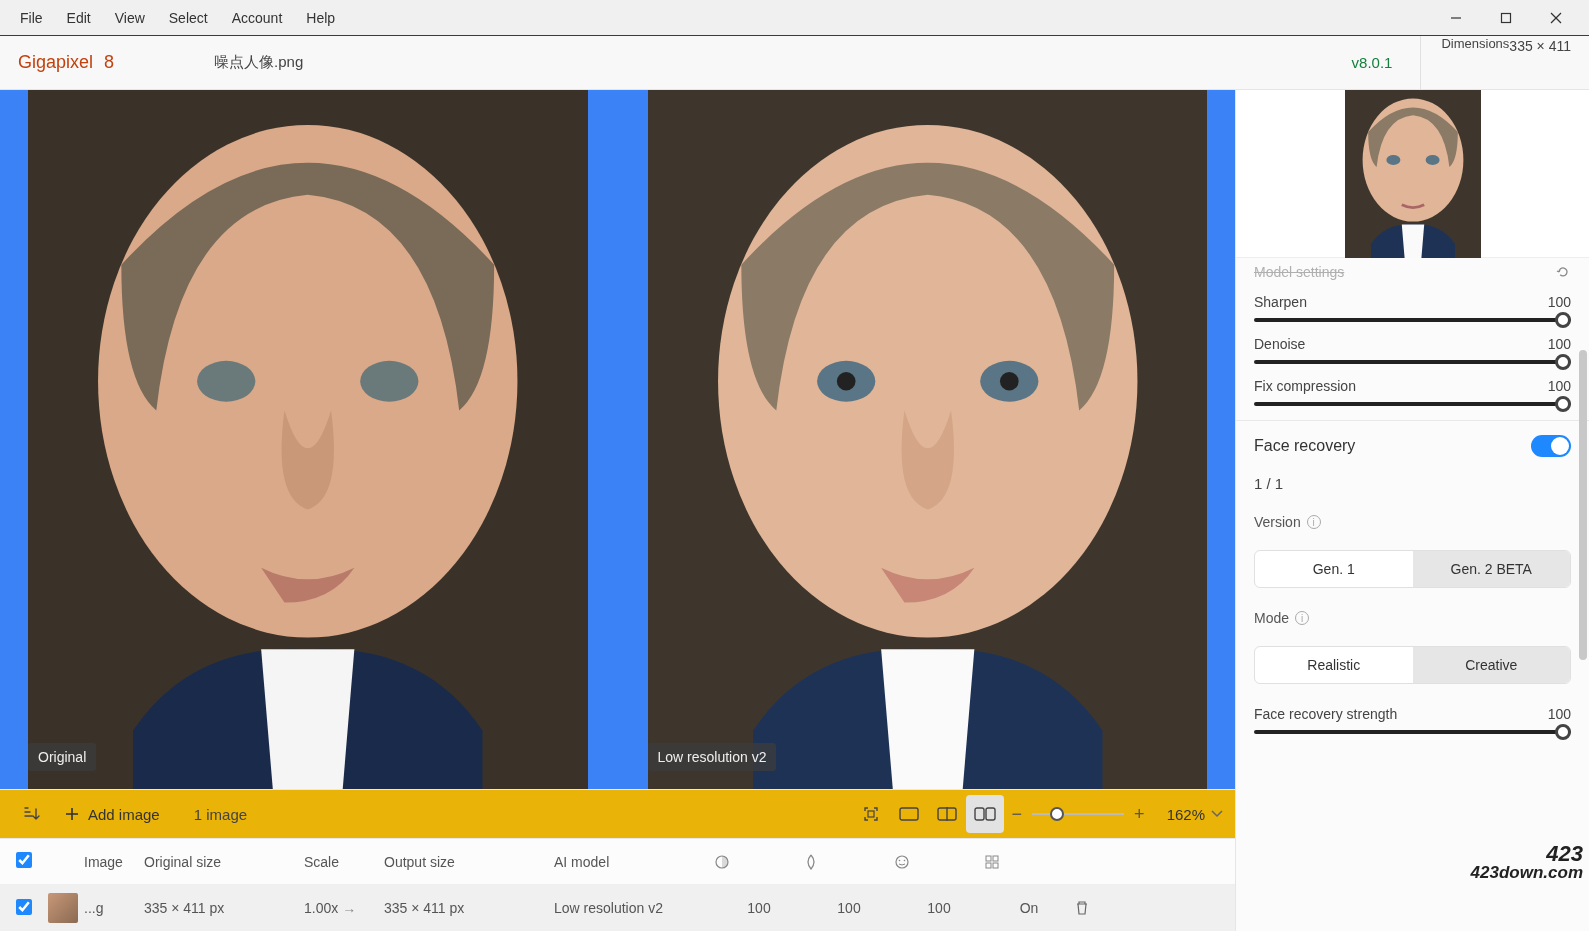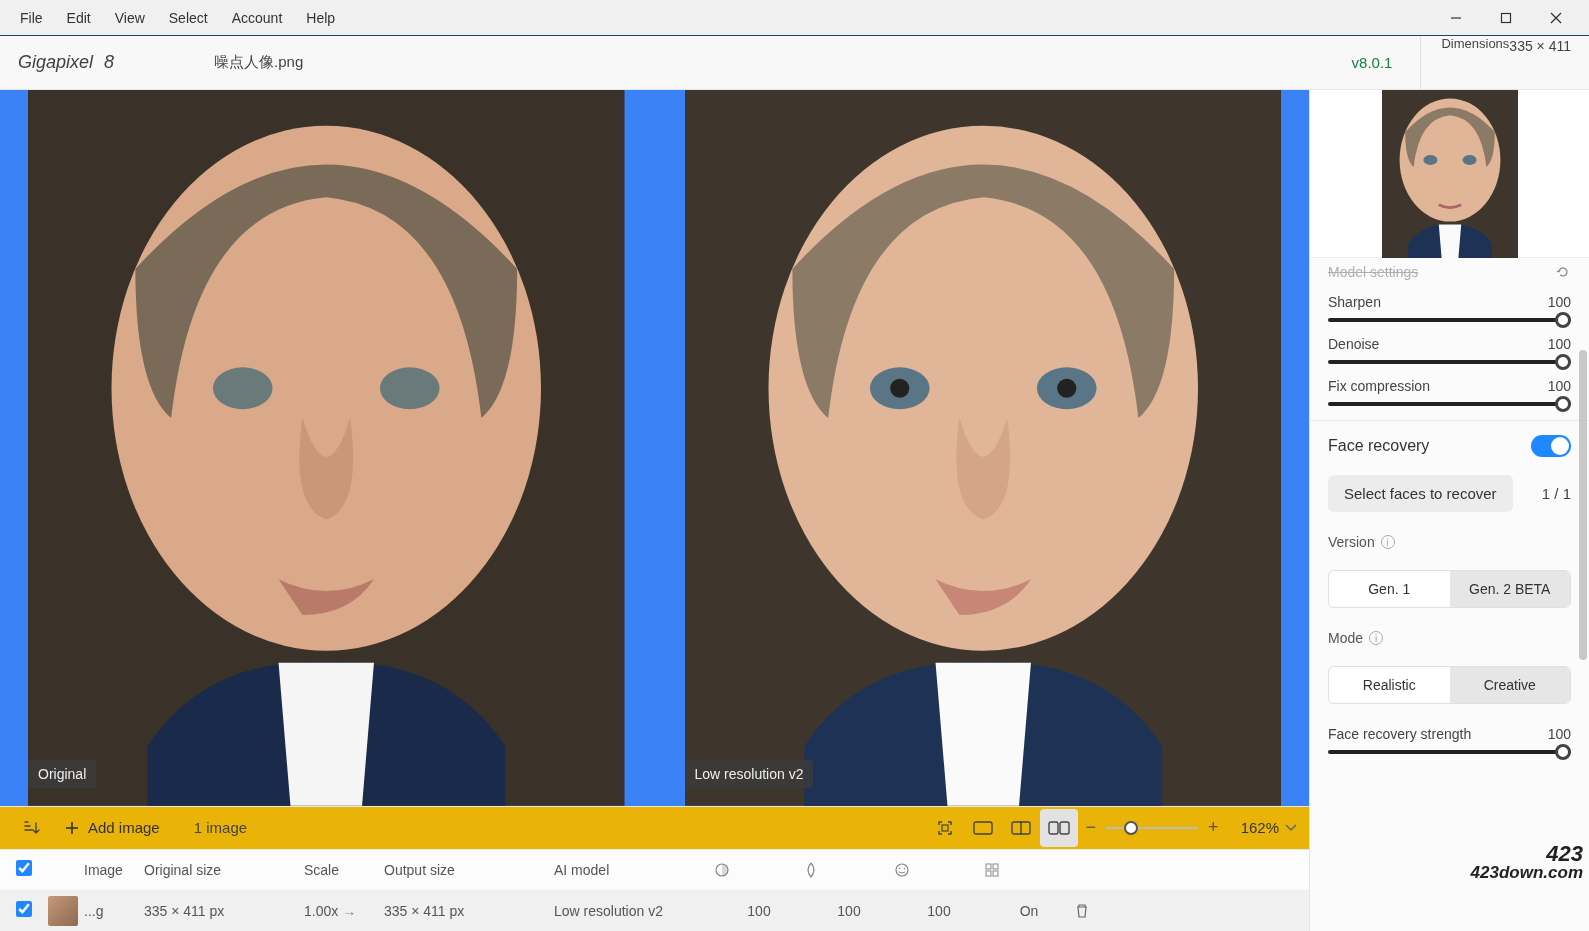--- a/index.html
+++ b/index.html
@@ -6,21 +6,21 @@
 body { width: 1589px; height: 931px; background: #f5f5f5; overflow: hidden; display: flex; flex-direction: column; }
 
 
 .menubar { height: 36px; background: #f0f0f0; display: flex; align-items: center; padding: 0 8px; gap: 0; border-bottom: 1px solid #0c4a6e; }
 .menubar .menu-item { padding: 6px 12px; font-size: 14px; color: #333; cursor: pointer; }
 .window-controls { margin-left: auto; display: flex; gap: 0; }
 .window-controls .wc { width: 50px; height: 36px; display: flex; align-items: center; justify-content: center; font-size: 14px; cursor: pointer; }
 
 
 .topbar { height: 54px; background: #f8f8f8; display: flex; align-items: center; padding: 0 18px; border-bottom: 1px solid #e5e5e5; }
-.app-title { font-size: 18px; color: #404040; font-weight: 400; font-style: italic; }
+.app-title { font-size: 18px; color: #c2410c; font-weight: 400; }
 .app-title .ver { margin-left: 6px; }
 .filename { margin-left: 100px; font-size: 15px; color: #444; }
 .version-text { margin-left: auto; color: #15803d; font-size: 15px; margin-right: 28px; }
 .dimensions-box { border-left: 1px solid #e0e0e0; padding-left: 20px; height: 100%; display: flex; flex-direction: row; justify-content: center; }
 .dimensions-box .dim-label { font-size: 13px; color: #444; }
 .dimensions-box .dim-value { font-size: 14px; color: #444; margin-top: 2px; }
 
 
 .main { flex: 1; display: flex; overflow: hidden; }
 
@@ -58,21 +58,21 @@
 .col-v1 { width: 90px; text-align: center; }
 .col-v2 { width: 90px; text-align: center; }
 .col-v3 { width: 90px; text-align: center; }
 .col-v4 { width: 90px; text-align: center; }
 .col-trash { width: 50px; text-align: center; }
 input[type="checkbox"] { width: 16px; height: 16px; accent-color: #1e88ff; }
 .thumb-img { width: 30px; height: 30px; background: linear-gradient(135deg,#c89878,#8a6a52); border-radius: 2px; }
 .header-icon { color: #888; font-size: 16px; }
 
 
-.right-panel { width: 280px; background: #fbfbfb; border-left: 1px solid #e5e5e5; display: flex; flex-direction: column; position: relative; }
+.right-panel { width: 354px; background: #fbfbfb; border-left: 1px solid #e5e5e5; display: flex; flex-direction: column; position: relative; }
 .preview-thumb { height: 168px; display: flex; align-items: center; justify-content: center; background: #fff; border-bottom: 1px solid #eee; }
 .preview-thumb-inner { width: 136px; height: 168px; background: linear-gradient(135deg,#5a4a3a,#3a2a1a); }
 .panel-section { padding: 14px 18px; }
 .panel-section.bordered { border-top: 1px solid #e8e8e8; }
 .section-title-row { display: flex; align-items: center; justify-content: space-between; color: #666; font-size: 14px; }
 .slider-row { margin-top: 14px; }
 .slider-label-row { display: flex; justify-content: space-between; font-size: 14px; color: #444; }
 .slider-track { margin-top: 8px; height: 4px; background: #222; border-radius: 2px; position: relative; }
 .slider-thumb { position: absolute; right: 0; top: -6px; width: 16px; height: 16px; border-radius: 50%; background: #fff; border: 3px solid #444; }
 .face-header { display: flex; align-items: center; justify-content: space-between; font-size: 16px; color: #333; font-weight: 500; }
@@ -347,21 +347,20 @@
           </div>
       </div>
     </div>
 
     <div class="panel-section bordered">
       <div class="face-header">
         <span>Face recovery</span>
         <div class="toggle"></div>
       </div>
       <div class="select-faces-row">
-        <div class="select-faces-btn">Select faces to recover</div>
         <div class="face-count">1 / 1</div>
       </div>
       <div class="sub-label">
           <span>Version</span>
           <span class="info-icon">i</span>
         </div>
       <div class="segmented">
         <div class="seg">Gen. 1</div>
         <div class="seg active">Gen. 2   BETA</div>
       </div>

